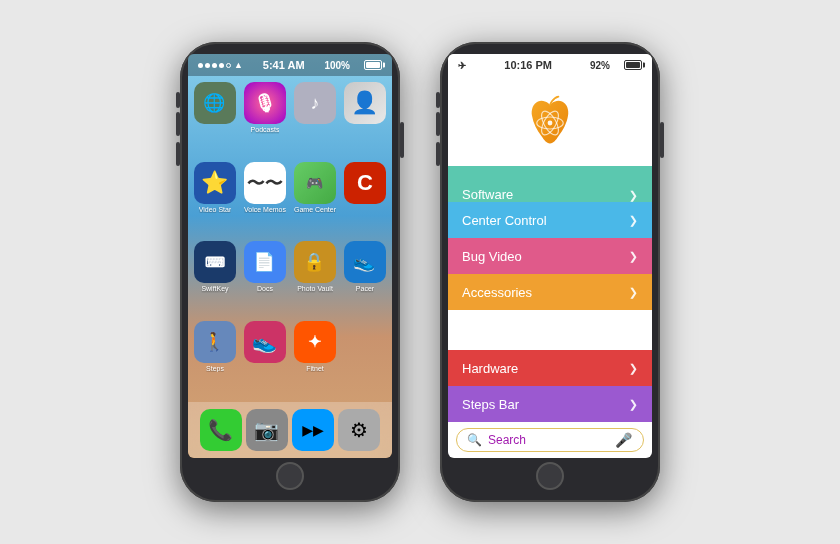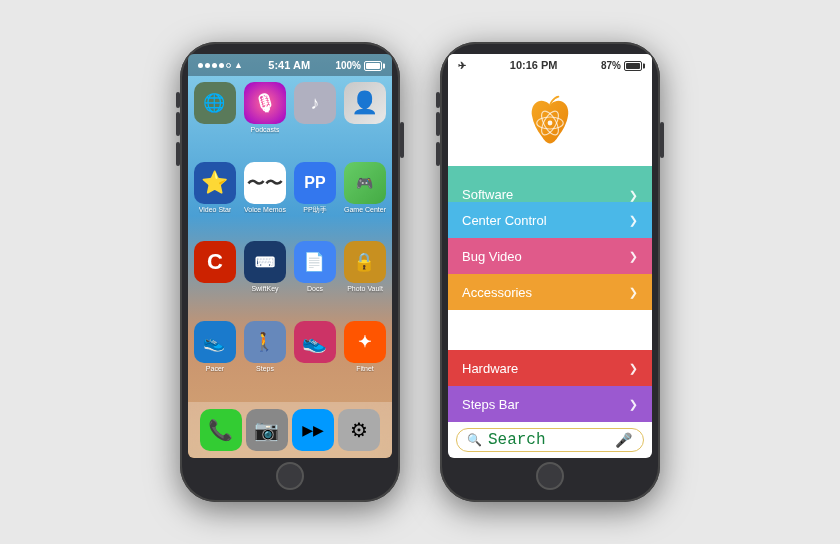--- a/index.html
+++ b/index.html
@@ -51,21 +51,21 @@
     .status-bar.dark {
       background: rgba(0,0,0,0.3);
     }
     .status-bar.light {
       background: white;
       color: #333;
     }
 
     .status-left { display: flex; align-items: center; gap: 3px; }
     .status-center { font-size: 11px; }
-    .status-right { display: flex; align-items: flex-end; gap: 3px; font-size: 10px; }
+    .status-right { display: flex; align-items: center; gap: 14px; font-size: 10px; }
 
     
     .signal-dots { display: flex; gap: 2px; }
     .dot { width: 5px; height: 5px; border-radius: 50%; background: white; }
     .dot.empty { background: transparent; border: 1px solid white; }
 
     
     .battery {
       width: 18px;
       height: 10px;
@@ -222,23 +222,22 @@
       border: 1px solid #e0c060;
       border-radius: 16px;
       display: flex;
       align-items: center;
       padding: 0 10px;
       gap: 6px;
     }
 
     .search-input-text {
       flex: 1;
-      font-size: 16px;
-      color: #15803d;
-      font-family: Liberation Mono, monospace;
+      font-size: 12px;
+      color: #a21caf;
     }
 
     .mic-icon {
       font-size: 14px;
       color: #888;
     }
 
     
     .side-btn {
       position: absolute;
@@ -333,24 +332,20 @@
 
       <div class="app-icon">
         <div class="app-icon-img" style="background:#2255aa;font-size:22px;">⭐</div>
         <div class="app-label">Video Star</div>
       </div>
       <div class="app-icon">
         <div class="app-icon-img" style="background:white;color:#333;font-size:18px;">〜〜</div>
         <div class="app-label">Voice Memos</div>
       </div>
       <div class="app-icon">
-        <div class="app-icon-img" style="background:#3377ee;font-weight:900;font-size:16px;">PP</div>
-        <div class="app-label">PP助手</div>
-      </div>
-      <div class="app-icon">
         <div class="app-icon-img" style="background:linear-gradient(135deg,#66cc66,#44aa44);font-size:14px;">🎮</div>
         <div class="app-label">Game Center</div>
       </div>
 
       <div class="app-icon">
         <div class="app-icon-img" style="background:#cc2200;font-size:22px;font-weight:900;">C</div>
         <div class="app-label"></div>
       </div>
       <div class="app-icon">
         <div class="app-icon-img" style="background:#1a3a6a;font-size:14px;">⌨</div>
@@ -399,21 +394,21 @@
   <div class="side-btn vol-down"></div>
   <div class="side-btn power"></div>
 
   <div class="phone-screen right-screen">
     <div class="status-bar light">
       <div class="status-left">
         <span>✈</span>
       </div>
       <div class="status-center">10:16 PM</div>
       <div class="status-right">
-        <span>87%</span>
+        <span>92%</span>
         <div class="battery" style="color:#333;">
           <div class="battery-fill" style="width:97%;background:#333;"></div>
         </div>
       </div>
     </div>
 
     <div class="app-header">
       <div class="apple-logo-container">
         <svg class="apple-logo-svg" viewBox="0 0 100 100">
 

